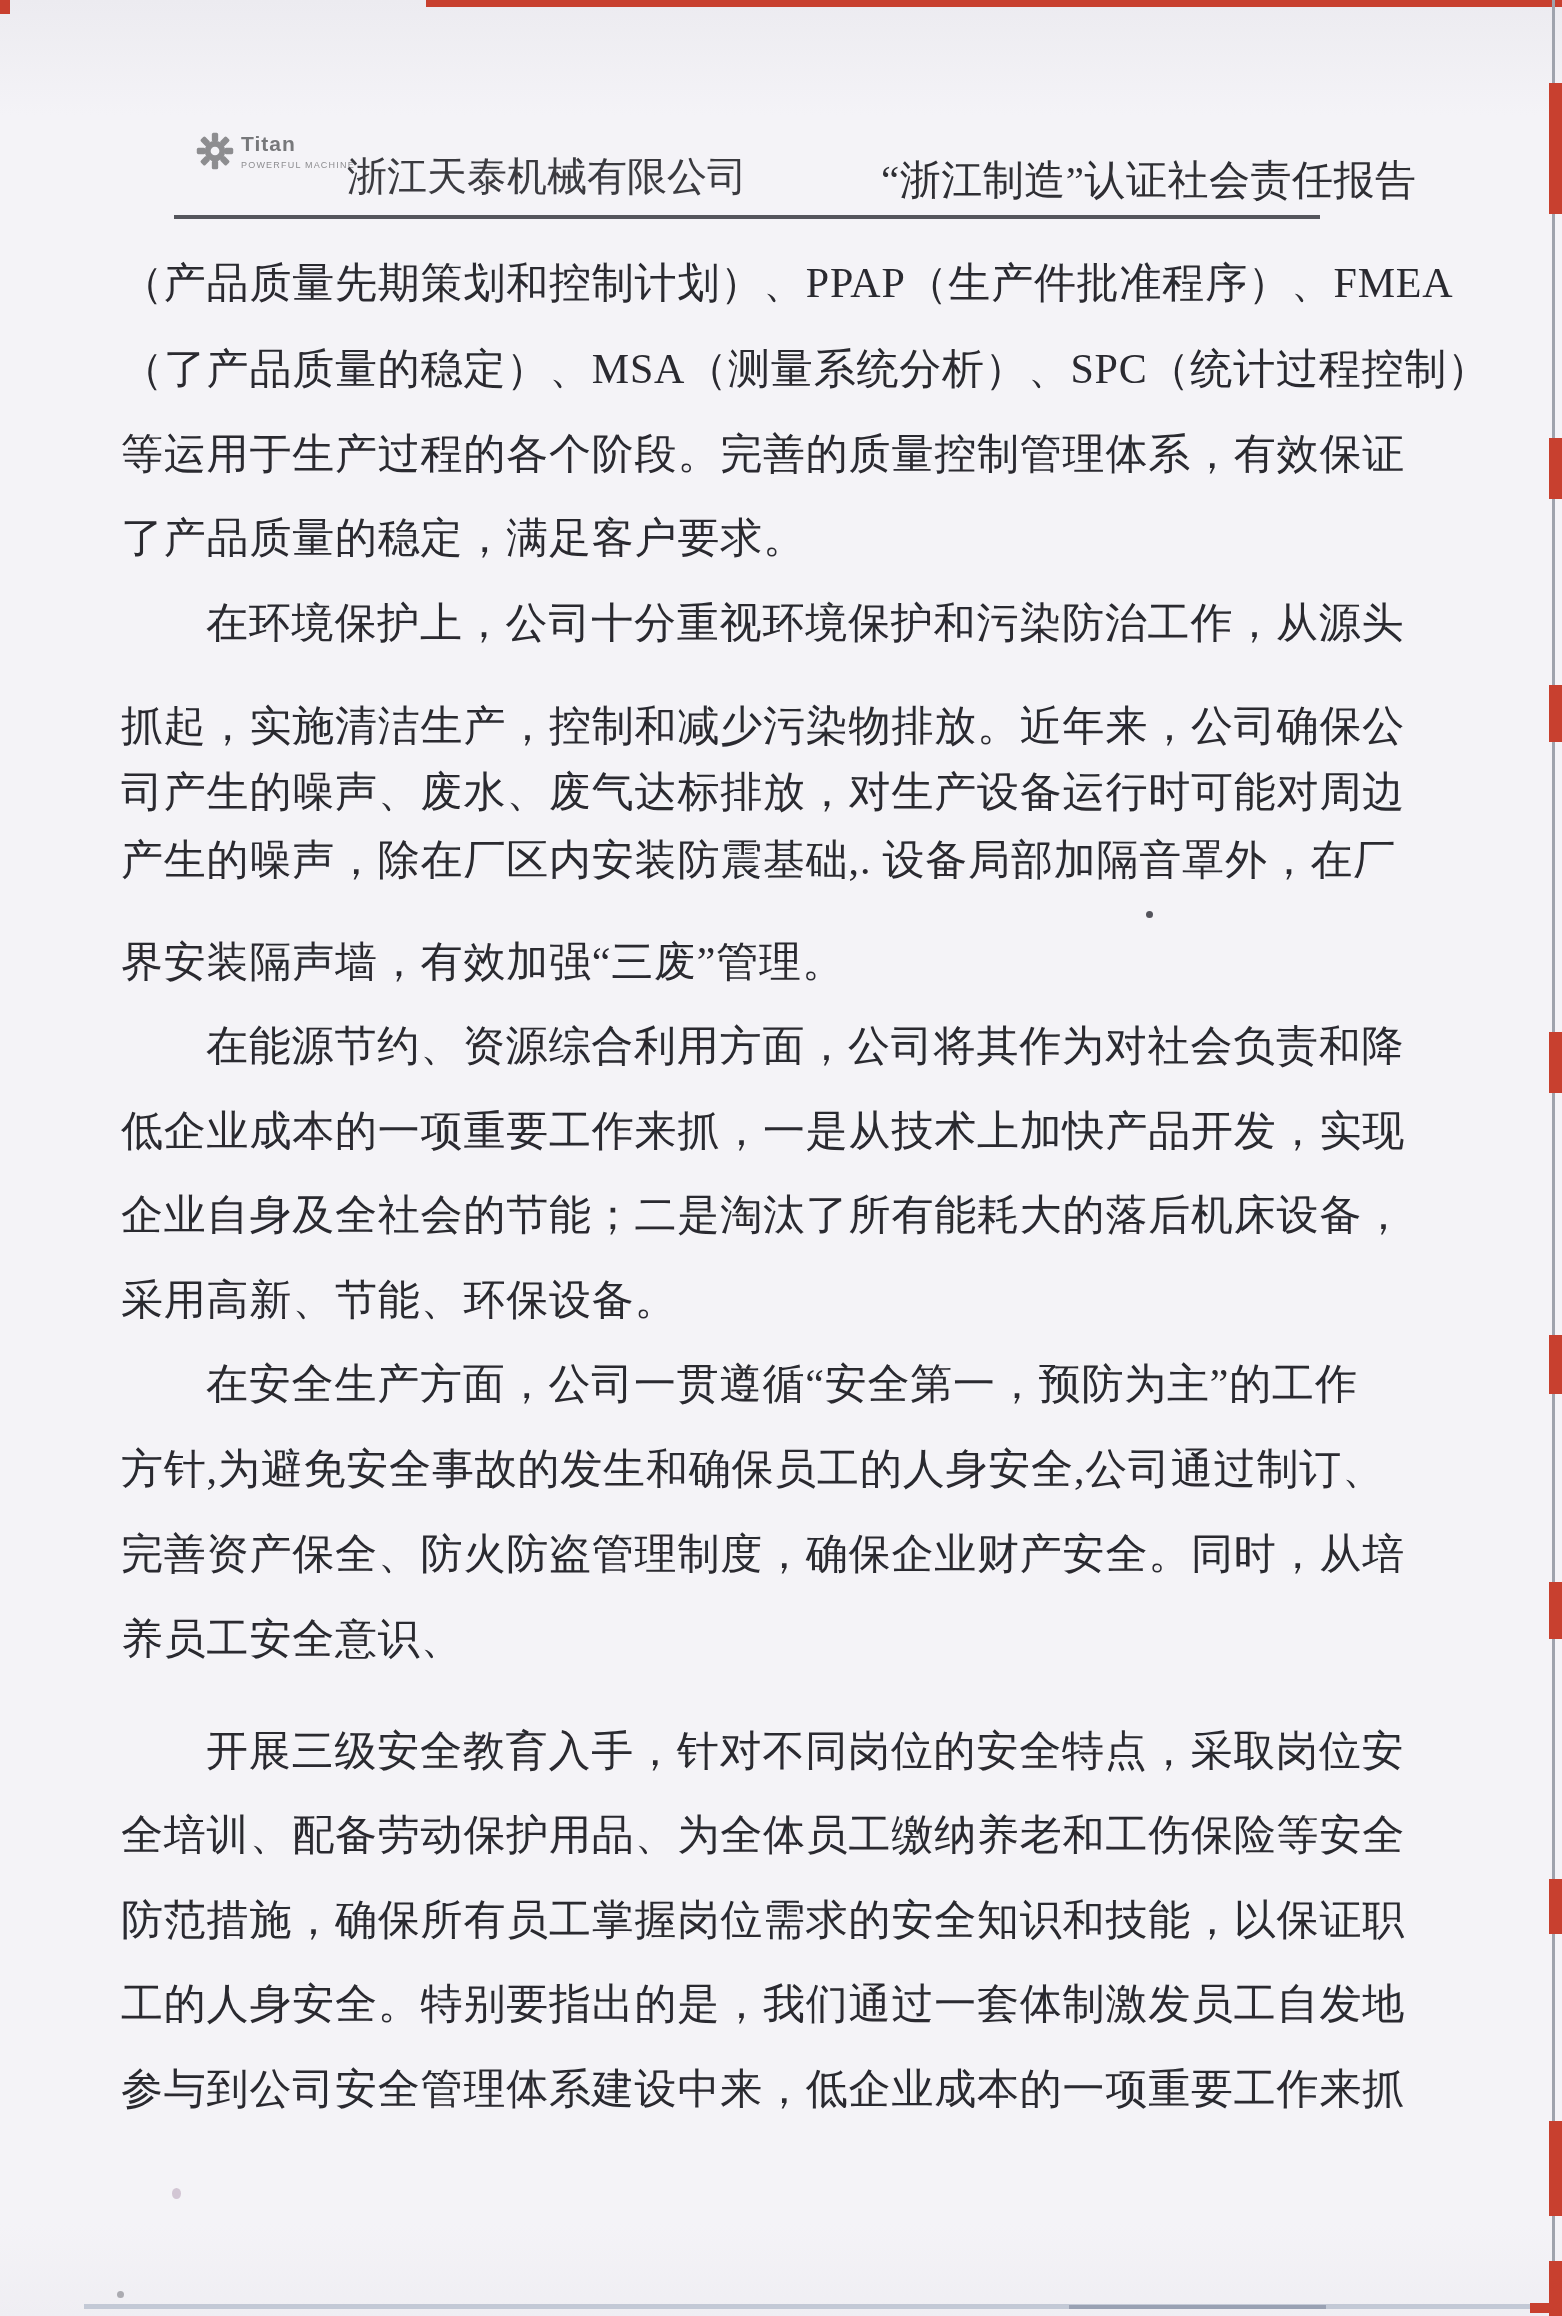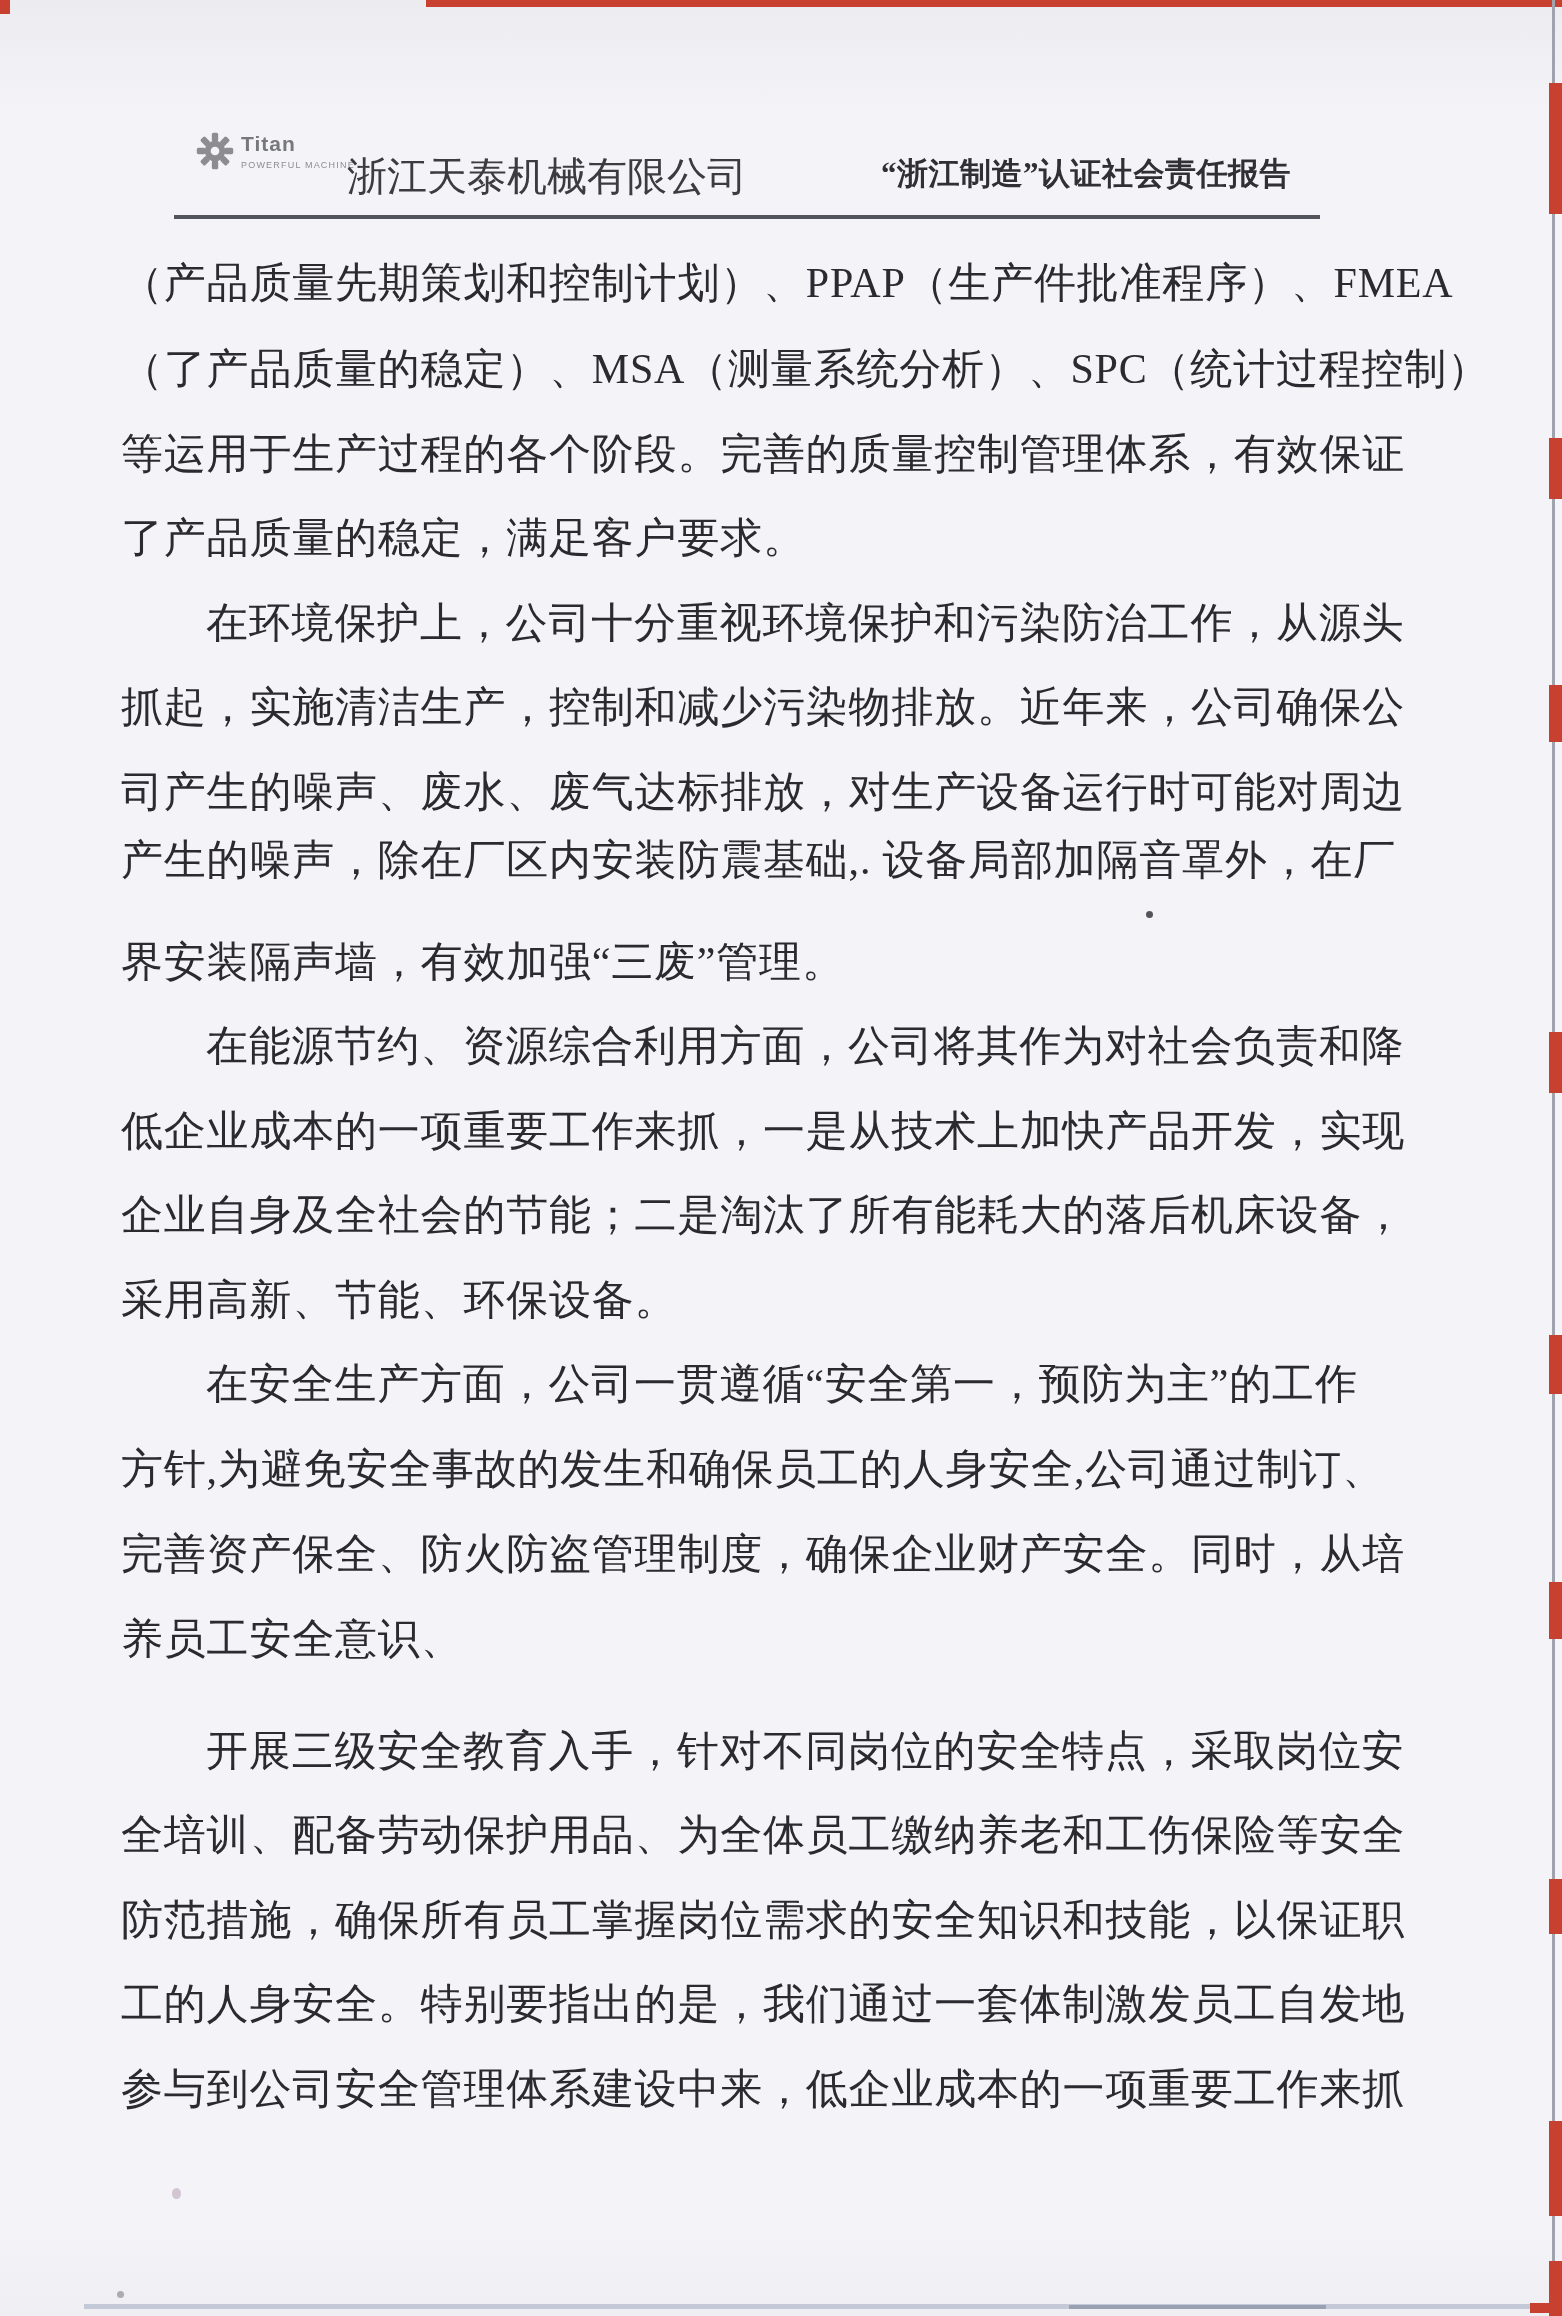--- a/index.html
+++ b/index.html
@@ -34,21 +34,21 @@
   .tagline{
     font-family:"Liberation Sans","DejaVu Sans",sans-serif;
     font-size:9px;color:#8d8d90;letter-spacing:1.2px;margin-top:2px;white-space:nowrap;
   }
   .company-name{
     position:absolute;left:347px;top:149px;
     font-size:40px;color:#3b3b40;white-space:nowrap;letter-spacing:0px;
   }
   .report-title{
     position:absolute;left:881px;top:153px;
-    font-size:31px;font-weight:700;color:#2f2f34;white-space:nowrap;letter-spacing:0.5px;
+    font-size:41px;font-weight:400;color:#2f2f34;white-space:nowrap;letter-spacing:0.5px;
   }
   .header-rule{position:absolute;left:174px;top:215px;width:1146px;height:4px;background:#54555c;}
   
   .line{
     position:absolute;left:121px;
     font-size:42px;color:#2a2a30;letter-spacing:0.8px;white-space:nowrap;
   }
   .line.indent{left:206px;}
 </style>
 </head>
@@ -100,21 +100,21 @@
     <div class="report-title">“浙江制造”认证社会责任报告</div>
   </header>
   <div class="header-rule"></div>
 
   <main>
     <div class="line" style="top:255px">（产品质量先期策划和控制计划）、PPAP（生产件批准程序）、FMEA</div>
     <div class="line" style="top:341px">（了产品质量的稳定）、MSA（测量系统分析）、SPC（统计过程控制）</div>
     <div class="line" style="top:426px">等运用于生产过程的各个阶段。完善的质量控制管理体系，有效保证</div>
     <div class="line" style="top:510px">了产品质量的稳定，满足客户要求。</div>
     <div class="line indent" style="top:595px">在环境保护上，公司十分重视环境保护和污染防治工作，从源头</div>
-    <div class="line" style="top:679px">抓起，实施清洁生产，控制和减少污染物排放。近年来，公司确保公</div>
+    <div class="line" style="top:698px">抓起，实施清洁生产，控制和减少污染物排放。近年来，公司确保公</div>
     <div class="line" style="top:764px">司产生的噪声、废水、废气达标排放，对生产设备运行时可能对周边</div>
     <div class="line" style="top:832px">产生的噪声，除在厂区内安装防震基础,. 设备局部加隔音罩外，在厂</div>
     <div class="line" style="top:934px">界安装隔声墙，有效加强“三废”管理。</div>
     <div class="line indent" style="top:1018px">在能源节约、资源综合利用方面，公司将其作为对社会负责和降</div>
     <div class="line" style="top:1103px">低企业成本的一项重要工作来抓，一是从技术上加快产品开发，实现</div>
     <div class="line" style="top:1187px">企业自身及全社会的节能；二是淘汰了所有能耗大的落后机床设备，</div>
     <div class="line" style="top:1272px">采用高新、节能、环保设备。</div>
     <div class="line indent" style="top:1356px">在安全生产方面，公司一贯遵循“安全第一，预防为主”的工作</div>
     <div class="line" style="top:1441px">方针,为避免安全事故的发生和确保员工的人身安全,公司通过制订、</div>
     <div class="line" style="top:1526px">完善资产保全、防火防盗管理制度，确保企业财产安全。同时，从培</div>

